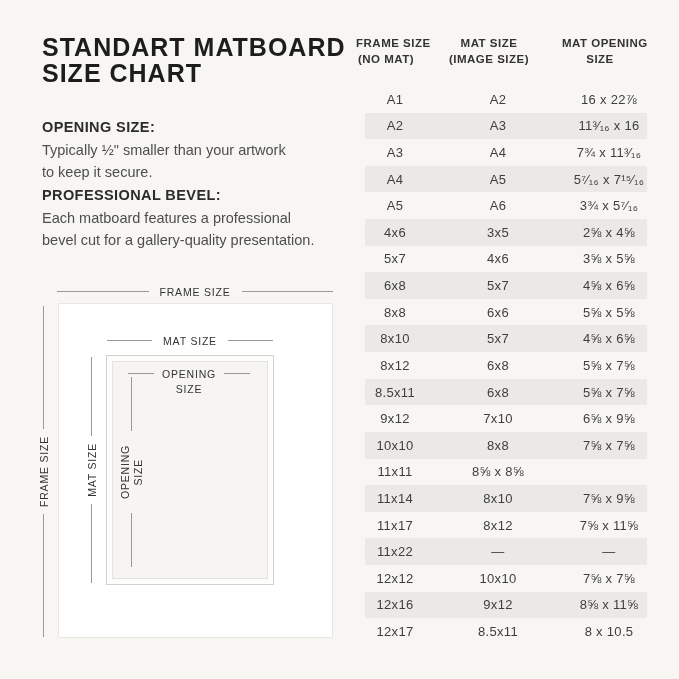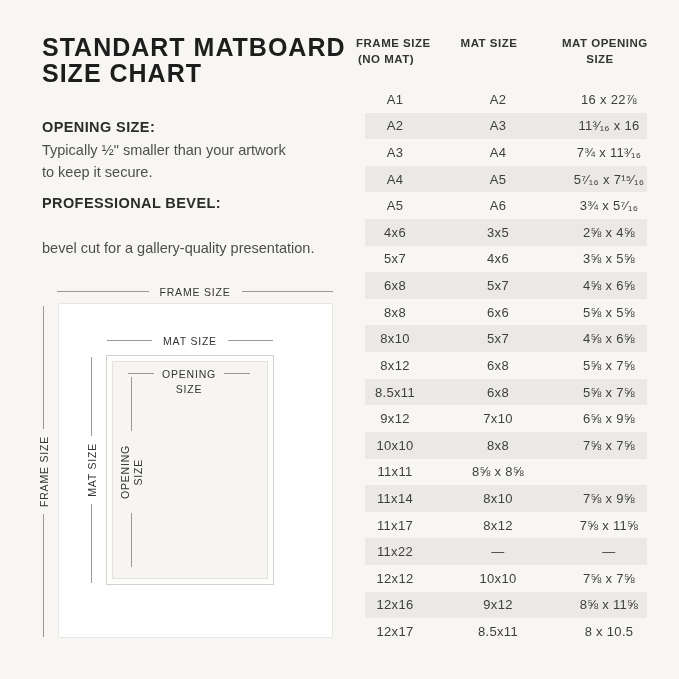--- a/index.html
+++ b/index.html
@@ -21,21 +21,21 @@
   html,body{background:var(--bg);}
   .page{
     position:relative;width:679px;height:670px;background:var(--bg);
     overflow:hidden;font-family:"Liberation Sans","DejaVu Sans",sans-serif;
   }
   
   .title{position:absolute;left:42px;top:34px;font-size:25px;line-height:26px;
     font-weight:700;letter-spacing:1px;color:var(--title);}
   .note{position:absolute;left:42px;width:310px;}
   .note-1{top:119px;}
-  .note-2{top:195px;}
+  .note-2{top:187px;}
   .note-h{font-size:14.5px;font-weight:700;letter-spacing:.4px;color:var(--heading);}
   .note-b{margin-top:4px;font-size:14.5px;line-height:22px;color:var(--body);}
   
   .frame-rect{position:absolute;left:58px;top:303px;width:275px;height:335px;
     background:#ffffff;border:1px solid var(--frame-border);}
   .mat-rect{position:absolute;left:106px;top:355px;width:168px;height:230px;
     background:var(--mat-bevel);border:1px solid var(--mat-border);padding:5px;}
   .mat-inner{width:100%;height:100%;background:var(--mat-inner);
     border:1px solid var(--mat-inner-border);}
   .hlabel{position:absolute;display:flex;align-items:center;height:13px;}
@@ -82,21 +82,21 @@
     <div class="note-h">OPENING SIZE:</div>
     <div class="note-b">
       <span>Typically ½" smaller than your artwork</span><br>
       <span>to keep it secure.</span>
     </div>
   </div>
 
   <div class="note note-2">
     <div class="note-h">PROFESSIONAL BEVEL:</div>
     <div class="note-b">
-      <br>
+      <span>Each matboard features a professional</span><br>
       <span>bevel cut for a gallery-quality presentation.</span>
     </div>
   </div>
 
   <div class="hlabel hl-frame">
     <span class="hline"></span>
     <span class="htxt">FRAME SIZE</span>
     <span class="hline"></span>
   </div>
 
@@ -142,20 +142,21 @@
     <span class="vline"></span>
   </div>
 
   <div class="thead">
     <div class="th">
       <div>FRAME SIZE</div>
       <div>(NO MAT)</div>
     </div>
     <div class="th">
       <div>MAT SIZE</div>
+      <div>(IMAGE SIZE)</div>
     </div>
     <div class="th">
       <div>MAT OPENING</div>
       <div>SIZE</div>
     </div>
   </div>
 
   <div class="tbody">
     <div class="trow">
       <span class="td">A1</span>

